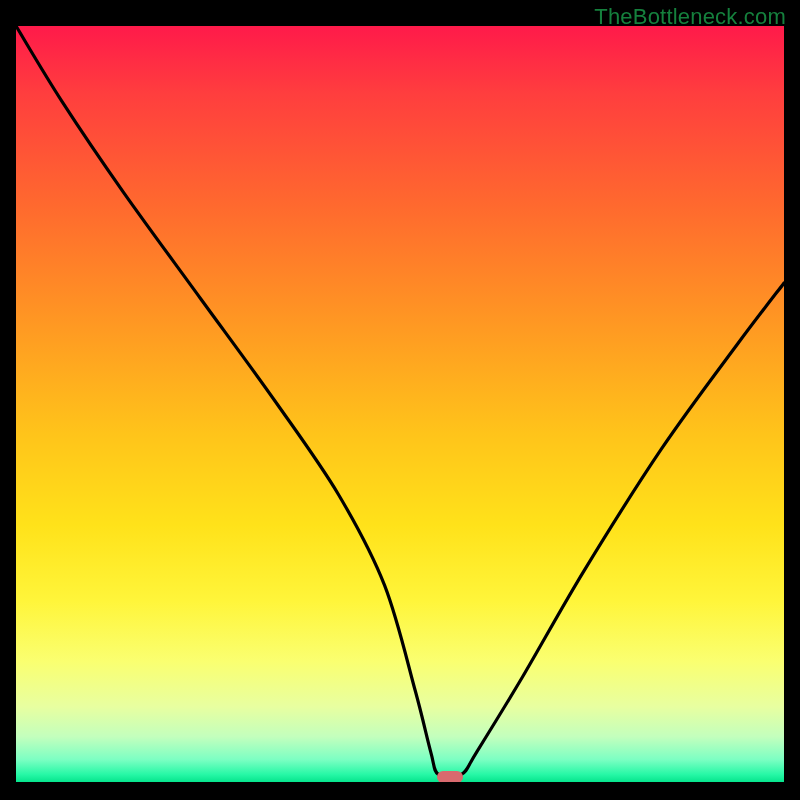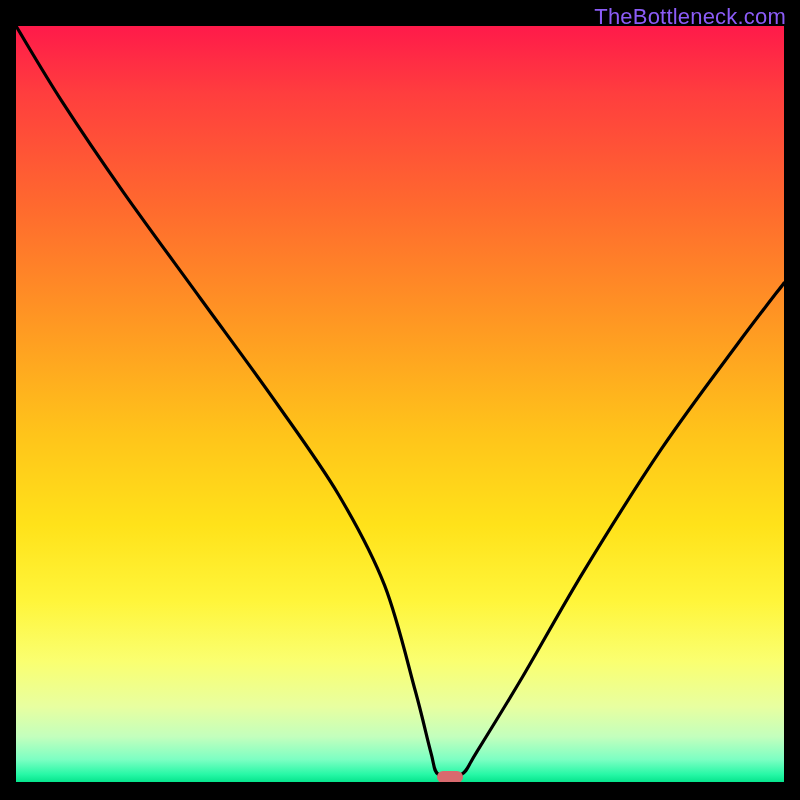--- a/index.html
+++ b/index.html
@@ -14,21 +14,21 @@
   .frame {
     position: relative;
     width: 800px;
     height: 800px;
     background: #000;
   }
   .watermark {
     position: absolute;
     top: 4px;
     right: 14px;
-    color: #8b5cf6;
+    color: #15803d;
     font-size: 22px;
     font-weight: 500;
     letter-spacing: 0.2px;
     z-index: 3;
   }
   .plot {
     position: absolute;
     left: 16px;
     top: 26px;
     width: 768px;

